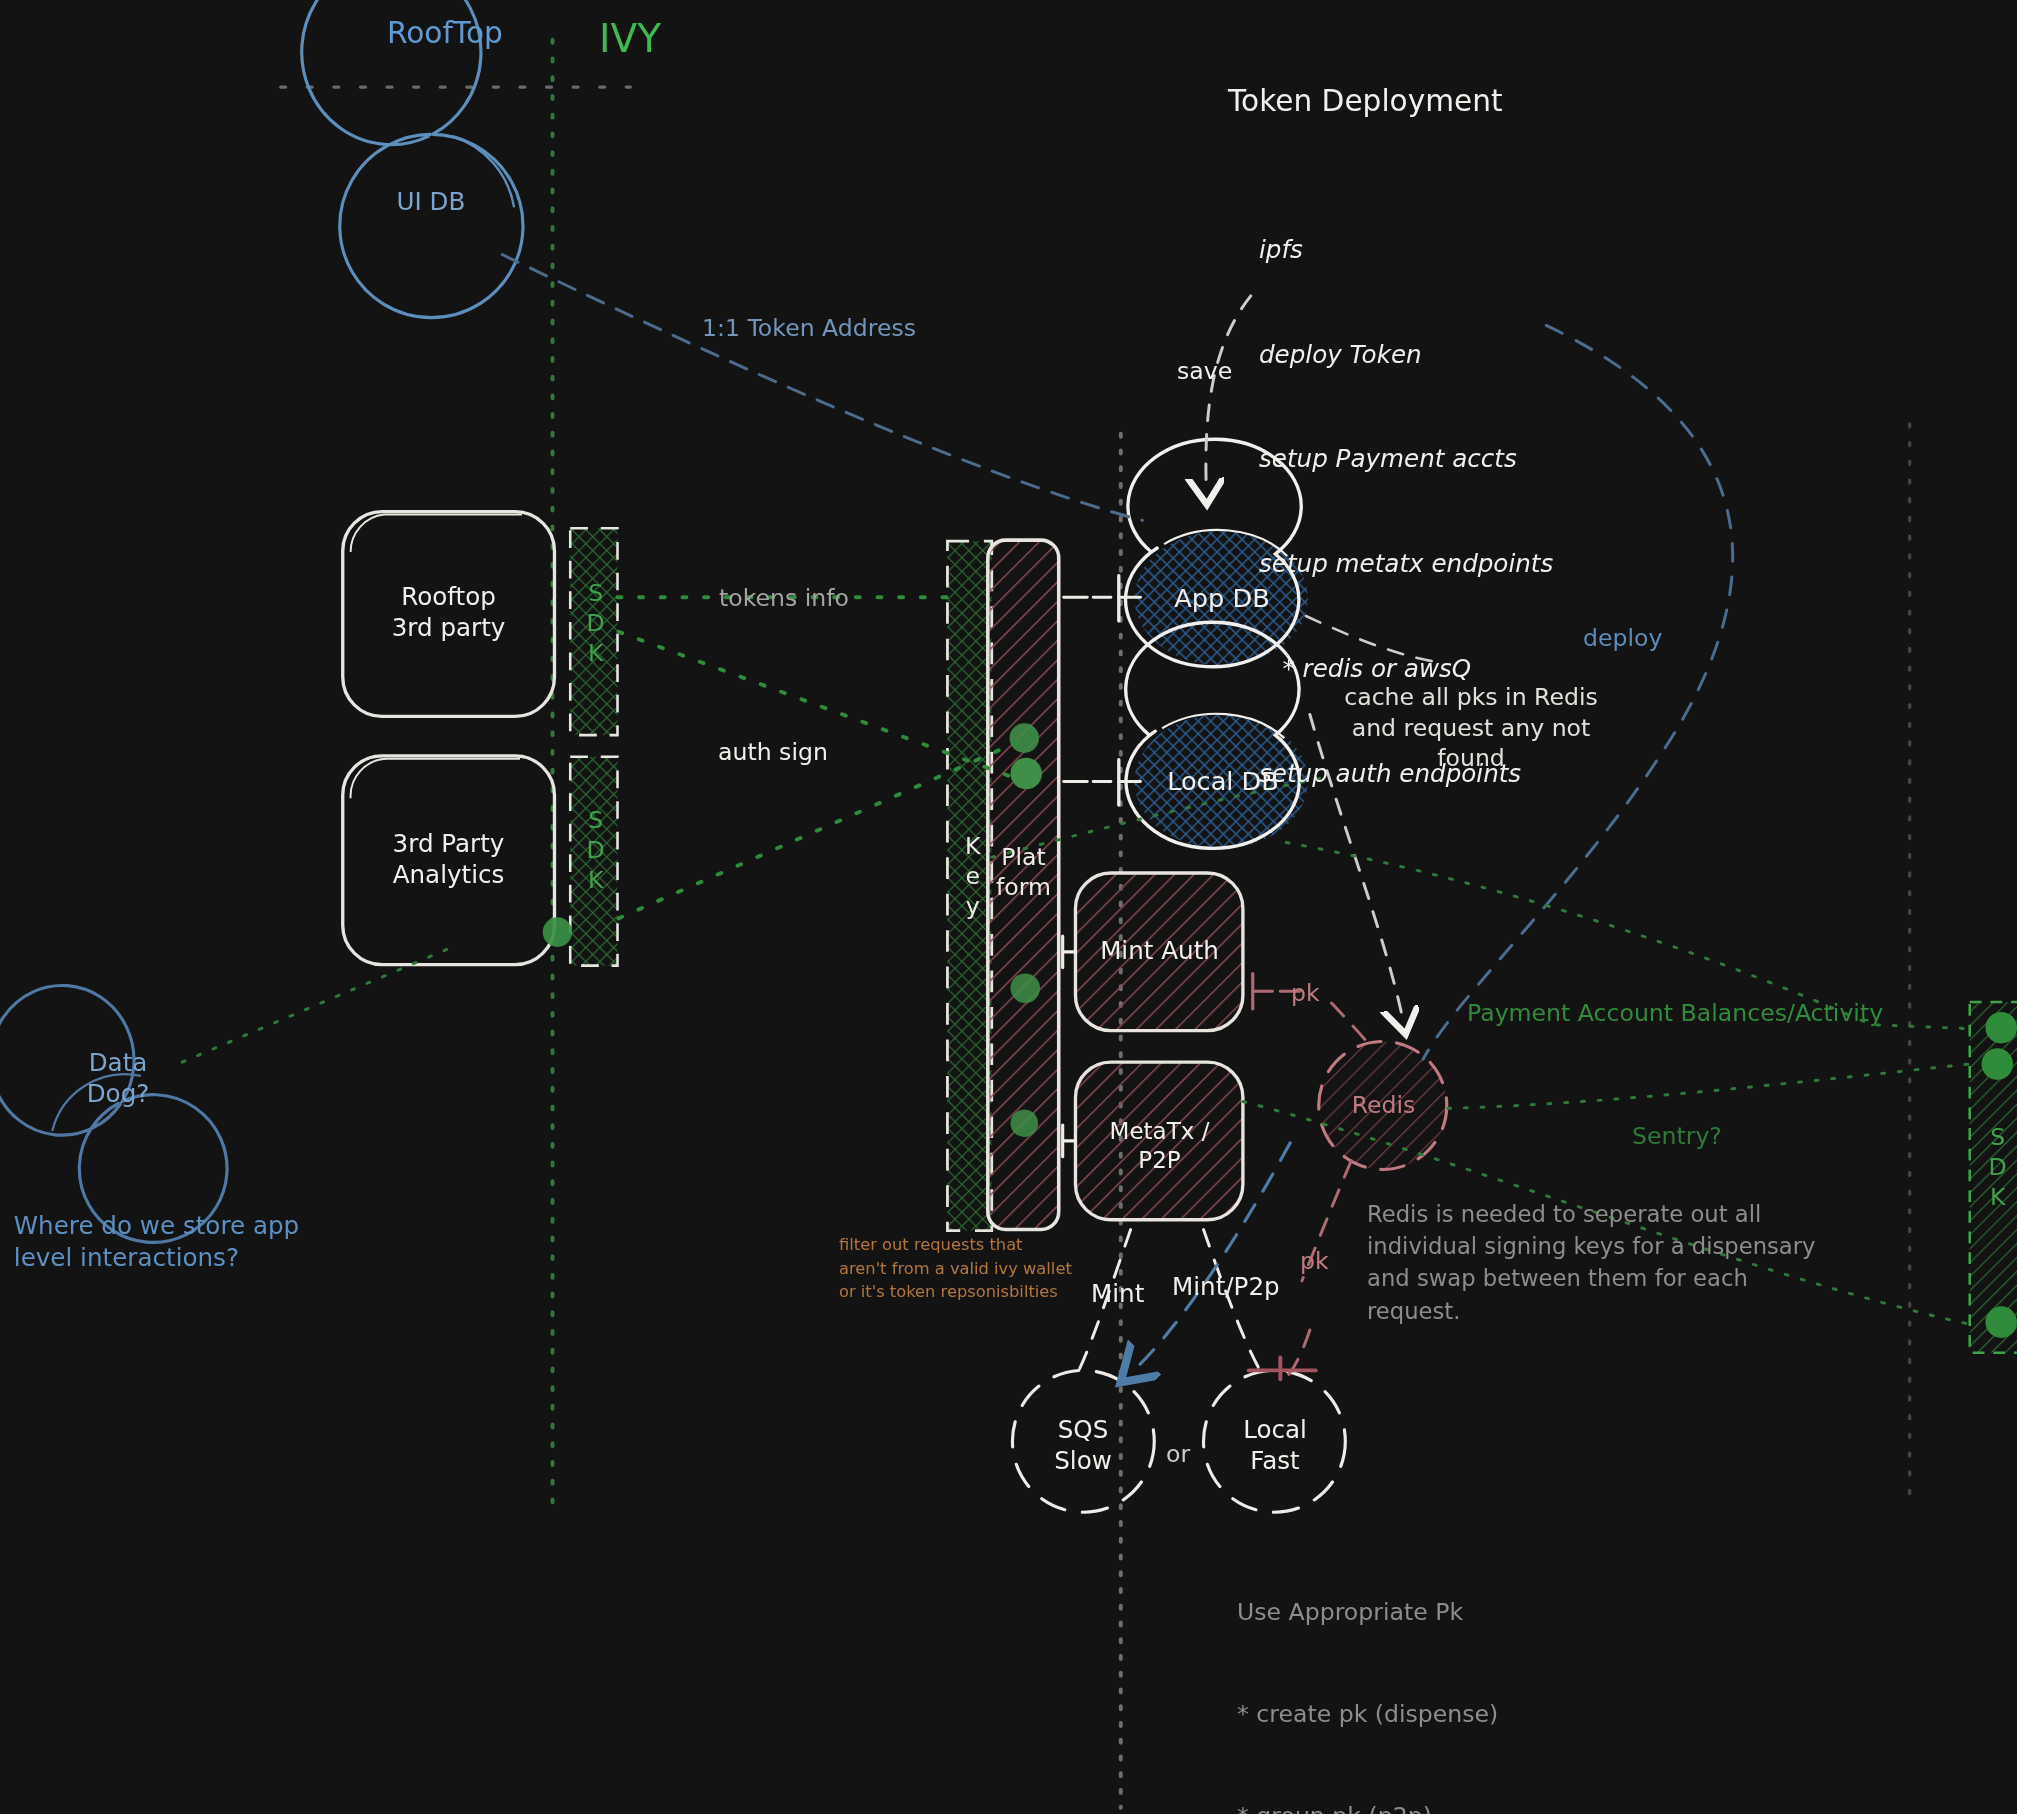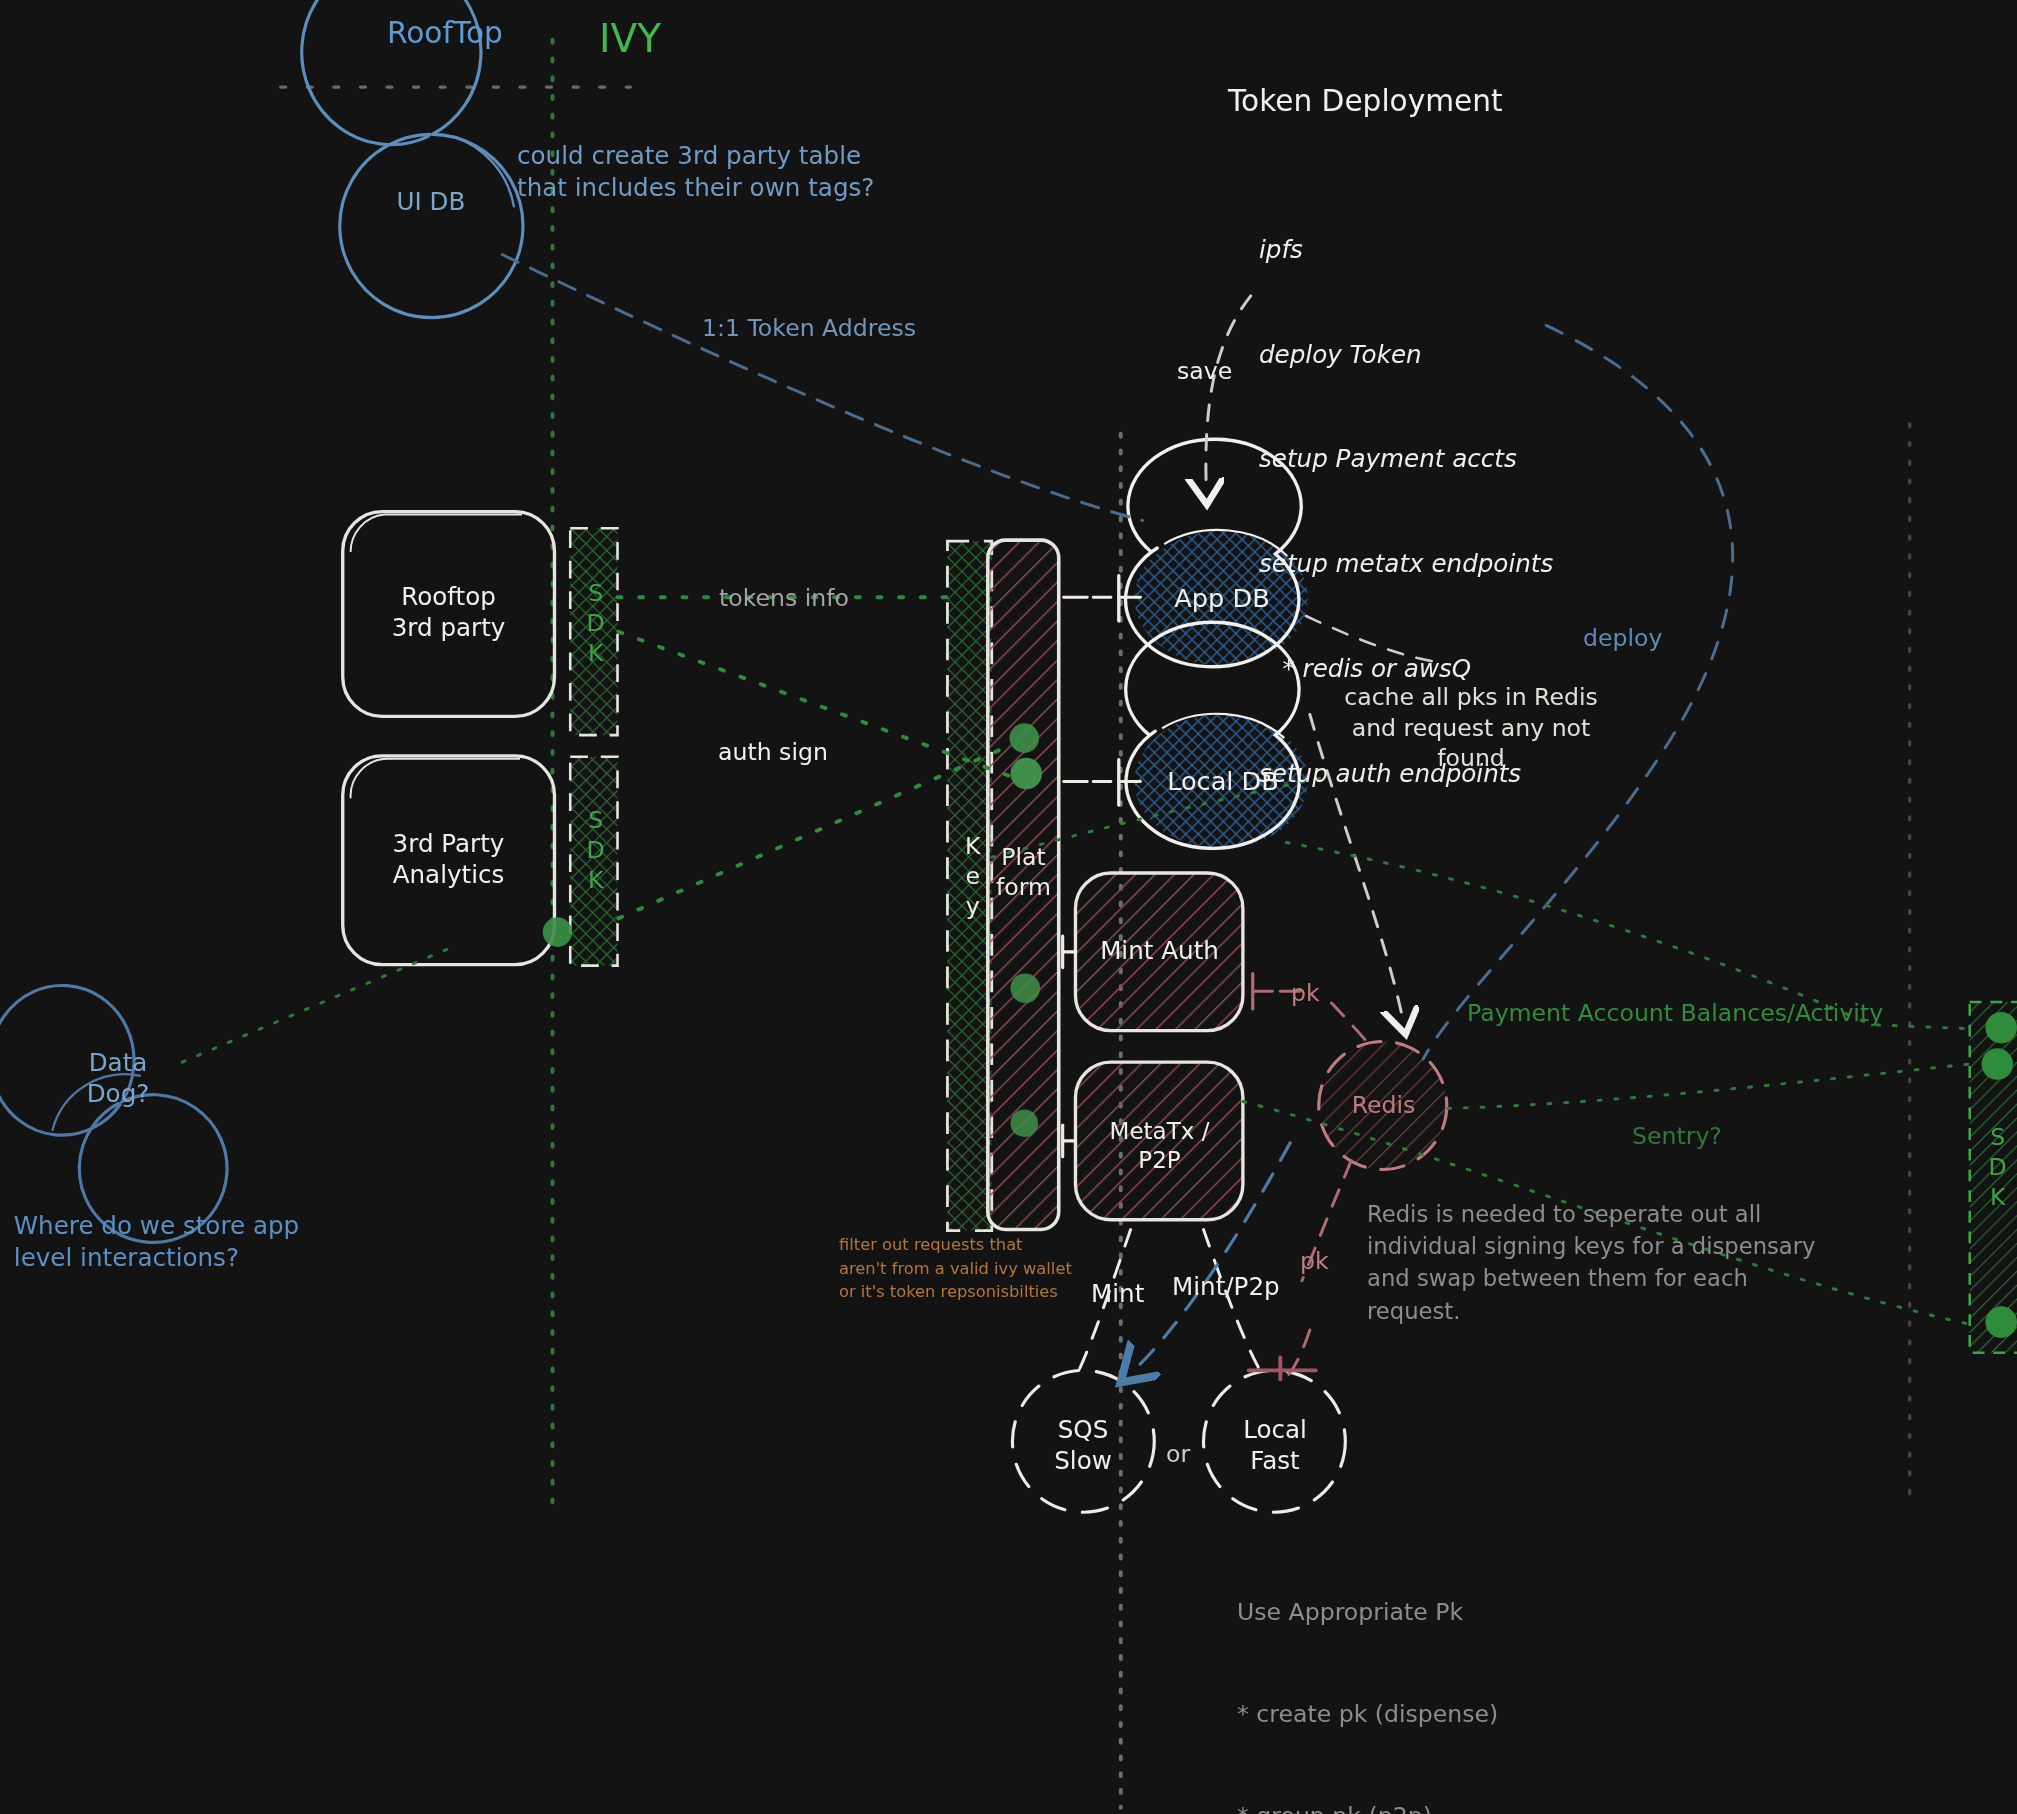--- a/index.html
+++ b/index.html
@@ -293,22 +293,20 @@
 P2P</div>
 
   <div class="nodetext" style="left:1332px;top:1088px;width:103px;height:35px;font-size:23.6px;color:#c07b80;">Redis</div>
 
   <div class="nodetext" style="left:1024px;top:1411px;width:118px;height:69px;font-size:24.6px;color:#f2f0ec;">SQS
 Slow</div>
   <div class="nodetext" style="left:1216px;top:1411px;width:118px;height:69px;font-size:24.6px;color:#f2f0ec;">Local
 Fast</div>
   <div class="t" style="left:1166px;top:1439px;font-size:23.6px;color:#cfcdc9;">or</div>
 
-  <div class="t" style="left:517px;top:140px;font-size:24.6px;color:#6f9cc4;">could create 3rd party table
-that includes their own tags?</div>
 
   <div class="t" style="left:839px;top:1233px;font-size:16.3px;color:#b5763a;line-height:1.45;">filter out requests that
 aren't from a valid ivy wallet
 or it's token repsonisbilties</div>
 
   <div class="t" style="left:13.8px;top:1210px;font-size:24.6px;color:#5d90c2;">Where do we store app
 level interactions?</div>
 
   <div class="t ctr" style="left:1328px;top:682px;width:286px;font-size:23.6px;color:#e3e0db;">cache all pks in Redis
 and request any not

